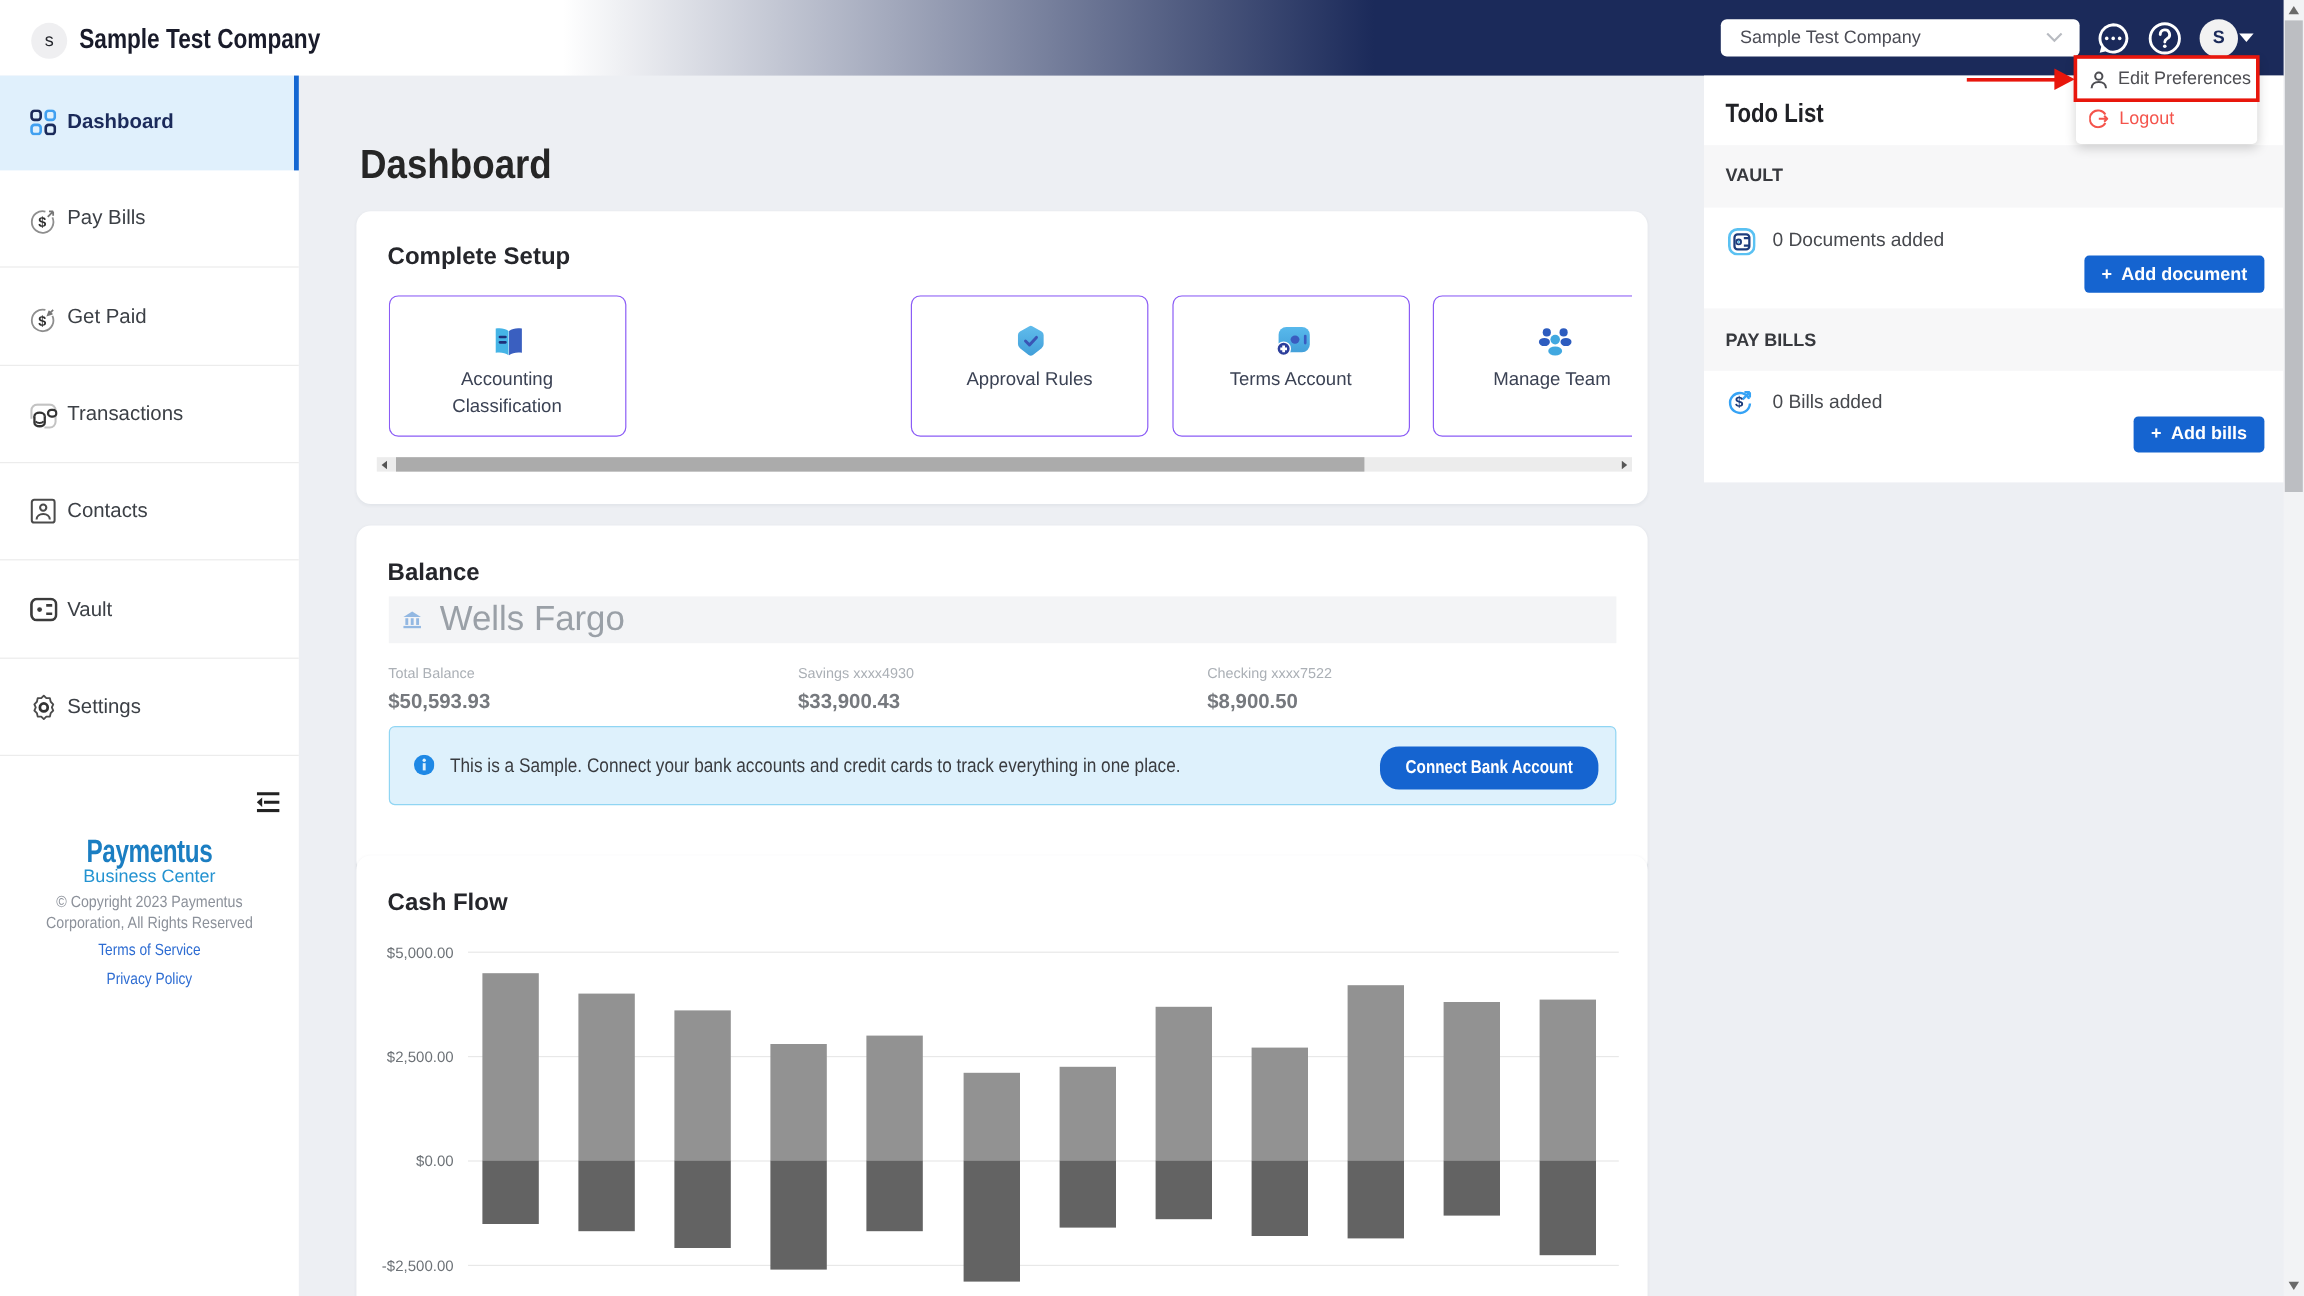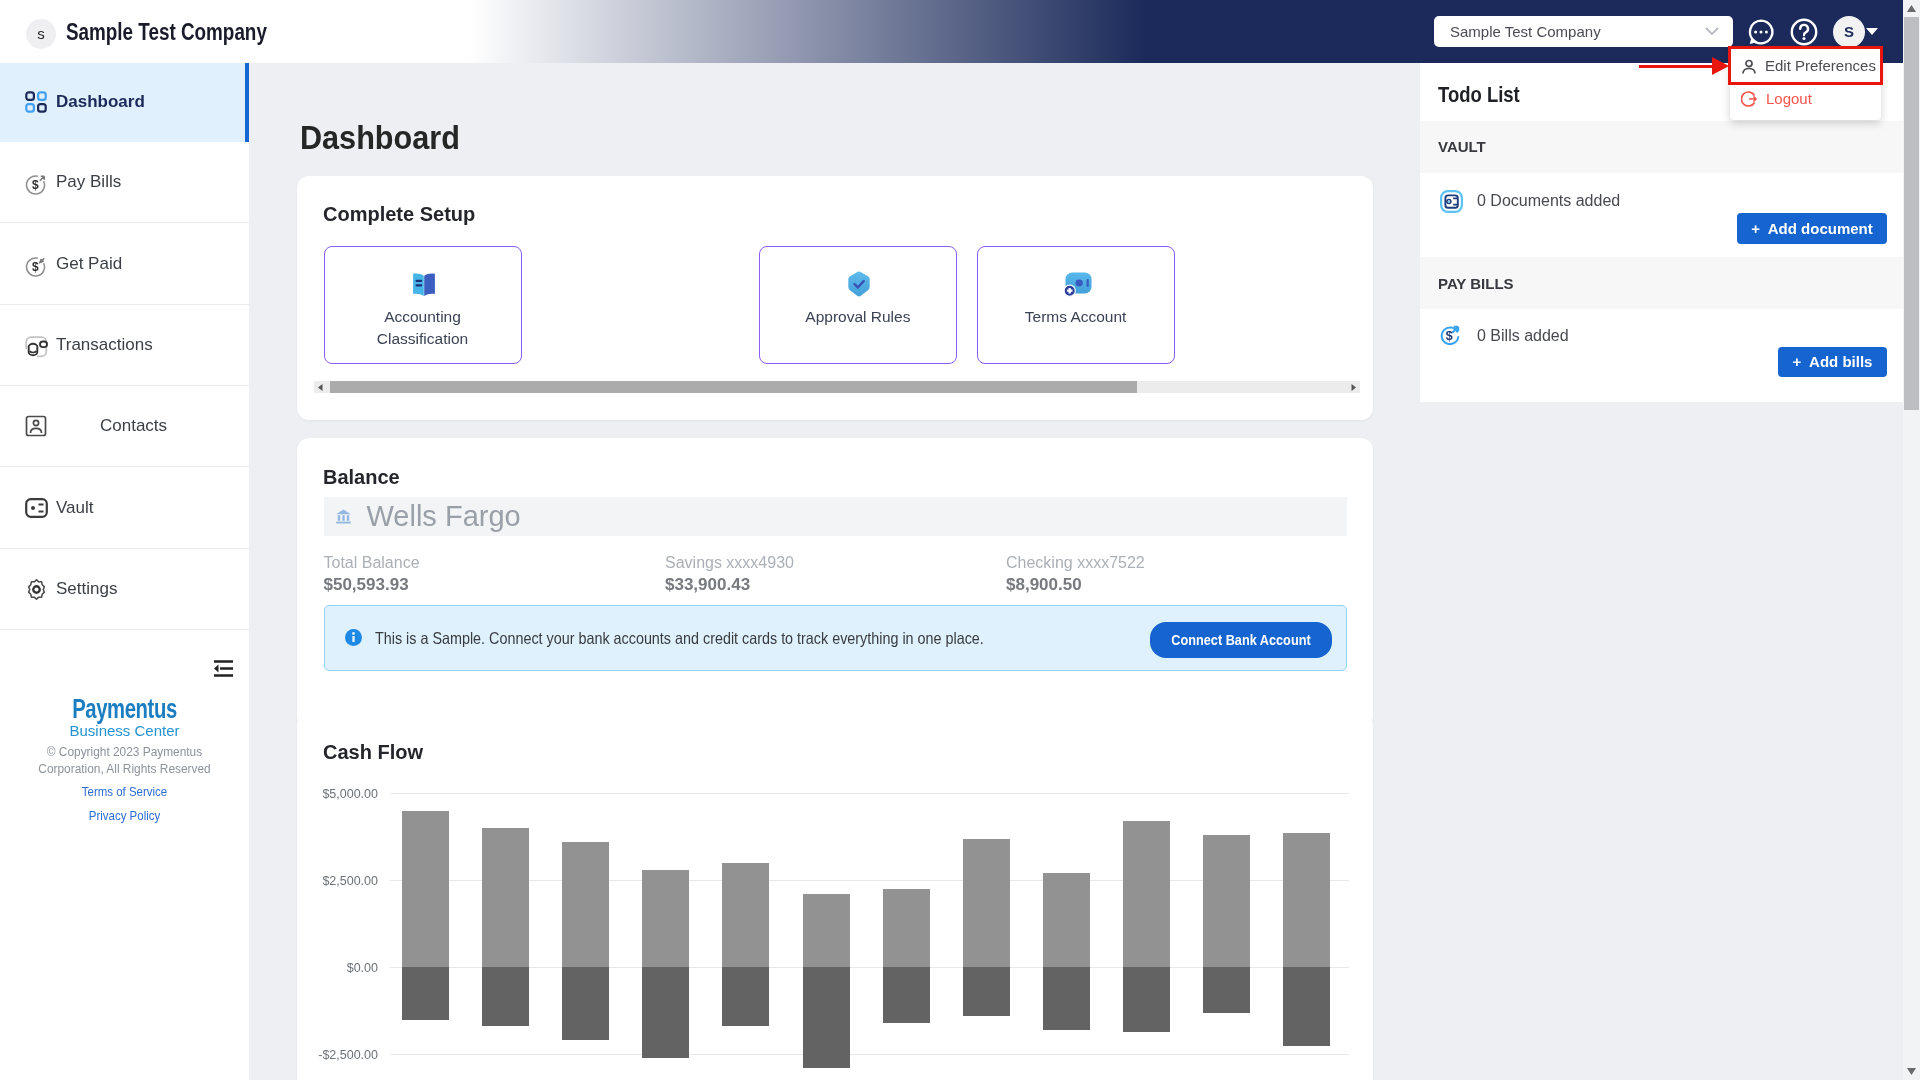--- a/index.html
+++ b/index.html
@@ -45,21 +45,21 @@
 .scard { position:absolute; top:0; width:198px; height:118px; background:#fff; border:1px solid #8b5cf6; border-radius:8px; }
 .scard .lbl { position:absolute; left:0; width:100%; text-align:center; font-size:15.5px; color:#3b4254; line-height:21.5px;}
 .scard svg { position:absolute; left:85px; top:23px; }
 
 
 #setup-sb { left:16.5px; top:205px; width:1046px; height:12px; background:#ececec; }
 #setup-thumb { left:16px; top:0; width:807px; height:12px; background:#ababab; }
 
 
 #wf-strip { left:26.5px; top:59px; width:1023px; height:39px; background:#f3f4f6; }
-.bal-lbl { position:absolute; font-size:16px; color:#abb0b6; }
+.bal-lbl { position:absolute; font-size:12px; color:#abb0b6; }
 .bal-val { position:absolute; font-size:17px; font-weight:700; color:#76797e; }
 #banner { left:26.5px; top:167px; width:1023px; height:66px; background:#def1fc; border:1px solid #90d5f3; border-radius:5px; }
 #banner-txt { position:absolute; left:50px; top:23px; font-size:16.5px; color:#393b3f; transform:scaleX(0.87); transform-origin:0 0; white-space:nowrap; }
 #bank-btn { position:absolute; left:825px; top:16px; width:182px; height:36px; background:#1564d0; border-radius:16px;
   color:#fff; font-size:15.5px; font-weight:600; text-align:center; line-height:36px; }
 #bank-btn span { display:inline-block; transform:scaleX(0.82); transform-origin:50% 50%; white-space:nowrap; }
 
 
 .gline { position:absolute; left:93px; width:959px; height:1px; background:#e8e8e8; }
 .ylab { position:absolute; width:75px; text-align:right; font-size:12.5px; color:#6d7277; }
@@ -140,21 +140,21 @@
       <rect x="15" y="5.5" width="7" height="5.6" rx="2.8" fill="#fff" stroke="#333" stroke-width="1.9"></rect>
     </svg>
     <div class="sb-txt" style="top:30px;">Transactions</div>
   </div>
   <div class="sb-item abs" style="top:386px;height:81px;">
     <svg class="sb-ico" style="top:29px;left:25px" width="22" height="22" viewBox="0 0 22 22">
       <path d="M3.5 1.5 h15 a2 2 0 0 1 2 2 v15 a2 2 0 0 1 -2 2 h-15 a2 2 0 0 1 -2 -2 v-15 a2 2 0 0 1 2 -2 Z" fill="none" stroke="#4b4b4b" stroke-width="1.7"></path>
       <circle cx="11" cy="8" r="2.6" fill="none" stroke="#4b4b4b" stroke-width="1.7"></circle>
       <path d="M5.5 18 c0-3 2.4-4.6 5.5-4.6 s5.5 1.6 5.5 4.6" fill="none" stroke="#4b4b4b" stroke-width="1.7"></path>
     </svg>
-    <div class="sb-txt" style="top:30px;margin-left:44px;">Contacts</div>
+    <div class="sb-txt" style="top:30px;">Contacts</div>
   </div>
   <div class="sb-item abs" style="top:467px;height:82px;">
     <svg class="sb-ico" style="top:31px;left:25px" width="23" height="20" viewBox="0 0 23 20">
       <rect x="1.2" y="1.2" width="20.6" height="17.6" rx="4.5" fill="none" stroke="#3b3b3b" stroke-width="2.2"></rect>
       <path d="M13.5 6.5 h5 M13.5 13.5 h5" stroke="#3b3b3b" stroke-width="2.2"></path>
       <circle cx="8" cy="10" r="2" fill="#3b3b3b"></circle>
     </svg>
     <div class="sb-txt" style="top:31px;">Vault</div>
   </div>
   <div class="sb-item abs" style="top:549px;height:81px;">
@@ -209,20 +209,31 @@
                 <stop offset="1" stop-color="#43a0da"></stop>
               </linearGradient>
             </defs>
           <rect x="2.5" y="2.5" width="26" height="21" rx="6.5" fill="url(#gwl)"></rect>
           <ellipse cx="16.2" cy="13" rx="3.7" ry="3.4" fill="#3a5cc0"></ellipse>
           <rect x="23.6" y="9" width="2.2" height="8" rx="1.1" fill="#3a5cc0"></rect>
           <circle cx="6.7" cy="20.7" r="5.6" fill="#2c3e9b" stroke="#fdfdfd" stroke-width="1.2"></circle>
           <path d="M6.7 17.9 v5.6 M3.9 20.7 h5.6" stroke="#fff" stroke-width="2.3"></path>
         </svg>
         <div class="lbl" style="top:59px;">Terms Account</div>
+      </div>
+      <div class="scard" style="left:870.8px;">
+        <svg width="32" height="28" viewBox="0 0 32 28">
+          <circle cx="9" cy="7" r="3.4" fill="#2d5cbf"></circle>
+          <circle cx="23" cy="7" r="3.4" fill="#2d5cbf"></circle>
+          <ellipse cx="7" cy="15" rx="4.6" ry="3.4" fill="#2d5cbf"></ellipse>
+          <ellipse cx="25" cy="15" rx="4.6" ry="3.4" fill="#2d5cbf"></ellipse>
+          <circle cx="16" cy="13" r="4" fill="#41a8e0"></circle>
+          <ellipse cx="16" cy="22.5" rx="5.8" ry="3.8" fill="#41a8e0"></ellipse>
+        </svg>
+        <div class="lbl" style="top:59px;">Manage Team</div>
       </div>
     </div>
     <div id="setup-sb" class="abs">
       <div id="setup-thumb" class="abs"></div>
       <svg style="position:absolute;left:3px;top:2.5px" width="7" height="7" viewBox="0 0 7 7">
           <path d="M5.5 0 L1 3.5 L5.5 7 Z" fill="#555"></path>
         </svg>
       <svg style="position:absolute;right:3px;top:2.5px" width="7" height="7" viewBox="0 0 7 7">
           <path d="M1.5 0 L6 3.5 L1.5 7 Z" fill="#555"></path>
         </svg>

